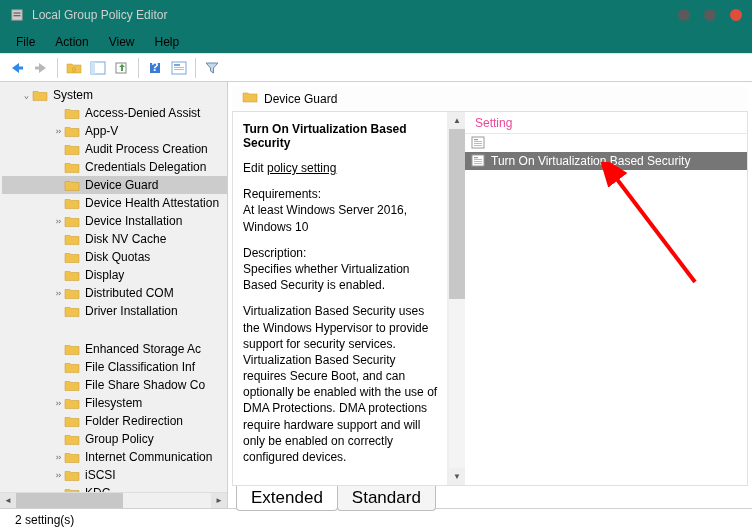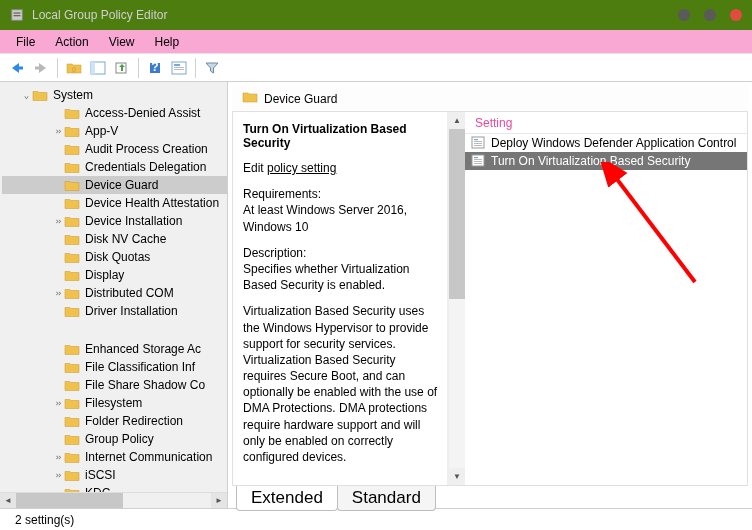--- a/index.html
+++ b/index.html
@@ -1,24 +1,24 @@
 <!DOCTYPE html>
 <html><head>
 <meta charset="utf-8">
 <style>
 * { box-sizing: border-box; margin: 0; padding: 0; font-family: "Segoe UI", Tahoma, sans-serif; font-size: 12px; }
 body { width: 752px; height: 530px; background: #fff; overflow: hidden; }
 
-.titlebar { height: 30px; background: #4d7c0f; display: flex; align-items: center; padding: 0 10px; color: #d0d0d0; }
+.titlebar { height: 30px; background: #0f766e; display: flex; align-items: center; padding: 0 10px; color: #d0d0d0; }
 .titlebar .ticon { width:14px; height:14px; margin-right:8px; display:inline-flex; }
 .titlebar .spacer { flex:1; }
 .winbtn { width:12px; height:12px; border-radius:50%; margin-left:14px; }
 .win-min{ background:#5a5a5a;} .win-max{background:#5a5a5a;} .win-close{background:#e24c3f;}
 
-.menubar { height:24px; background:#f9a8d4; display:flex; align-items:center; padding:0 6px; border-bottom:1px solid #e5e5e5;}
+.menubar { height:24px; background:#0f766e; display:flex; align-items:center; padding:0 6px; border-bottom:1px solid #e5e5e5;}
 .menubar span{ padding:3px 10px; cursor:default;}
 .toolbar { height:28px; background:#fff; display:flex; align-items:center; padding:0 6px; border-bottom:1px solid #d0d0d0; gap:2px;}
 .tbtn { width:22px; height:22px; display:inline-flex; align-items:center; justify-content:center; border:1px solid transparent;}
 .tsep{ width:1px; height:20px; background:#d0d0d0; margin:0 3px;}
 
 .workarea { display:flex; height: calc(530px - 30px - 24px - 28px - 22px); }
 .left { width:228px; background:#f0f0f0; border-right:1px solid #d0d0d0; position:relative; overflow:hidden;}
 .tree { padding:4px 0 4px 2px; overflow:hidden; height: calc(100% - 16px);}
 .node { display:flex; align-items:center; height:18px; white-space:nowrap; cursor:default;}
 .node .tw{width:14px;text-align:center; color:#666; font-size:9px; font-family: monospace;}
@@ -375,21 +375,20 @@
             <div class="row">
               <span class="ricon">
                 <svg width="16" height="14" viewBox="0 0 16 14">
                   <rect x="1" y="1" width="12" height="11" fill="#fff" stroke="#999"></rect>
                   <rect x="3" y="3" width="4" height="1.2" fill="#7aa7d9"></rect>
                   <rect x="3" y="5" width="8" height="1" fill="#bbb"></rect>
                   <rect x="3" y="7" width="8" height="1" fill="#bbb"></rect>
                   <rect x="3" y="9" width="8" height="1" fill="#bbb"></rect>
                 </svg>
               </span>
-              <span>Deploy Windows Defender Application Control</span>
             </div>
             <div class="row sel">
               <span class="ricon">
                 <svg width="16" height="14" viewBox="0 0 16 14">
                   <rect x="1" y="1" width="12" height="11" fill="#fff" stroke="#999"></rect>
                   <rect x="3" y="3" width="4" height="1.2" fill="#7aa7d9"></rect>
                   <rect x="3" y="5" width="8" height="1" fill="#bbb"></rect>
                   <rect x="3" y="7" width="8" height="1" fill="#bbb"></rect>
                   <rect x="3" y="9" width="8" height="1" fill="#bbb"></rect>
                 </svg>

